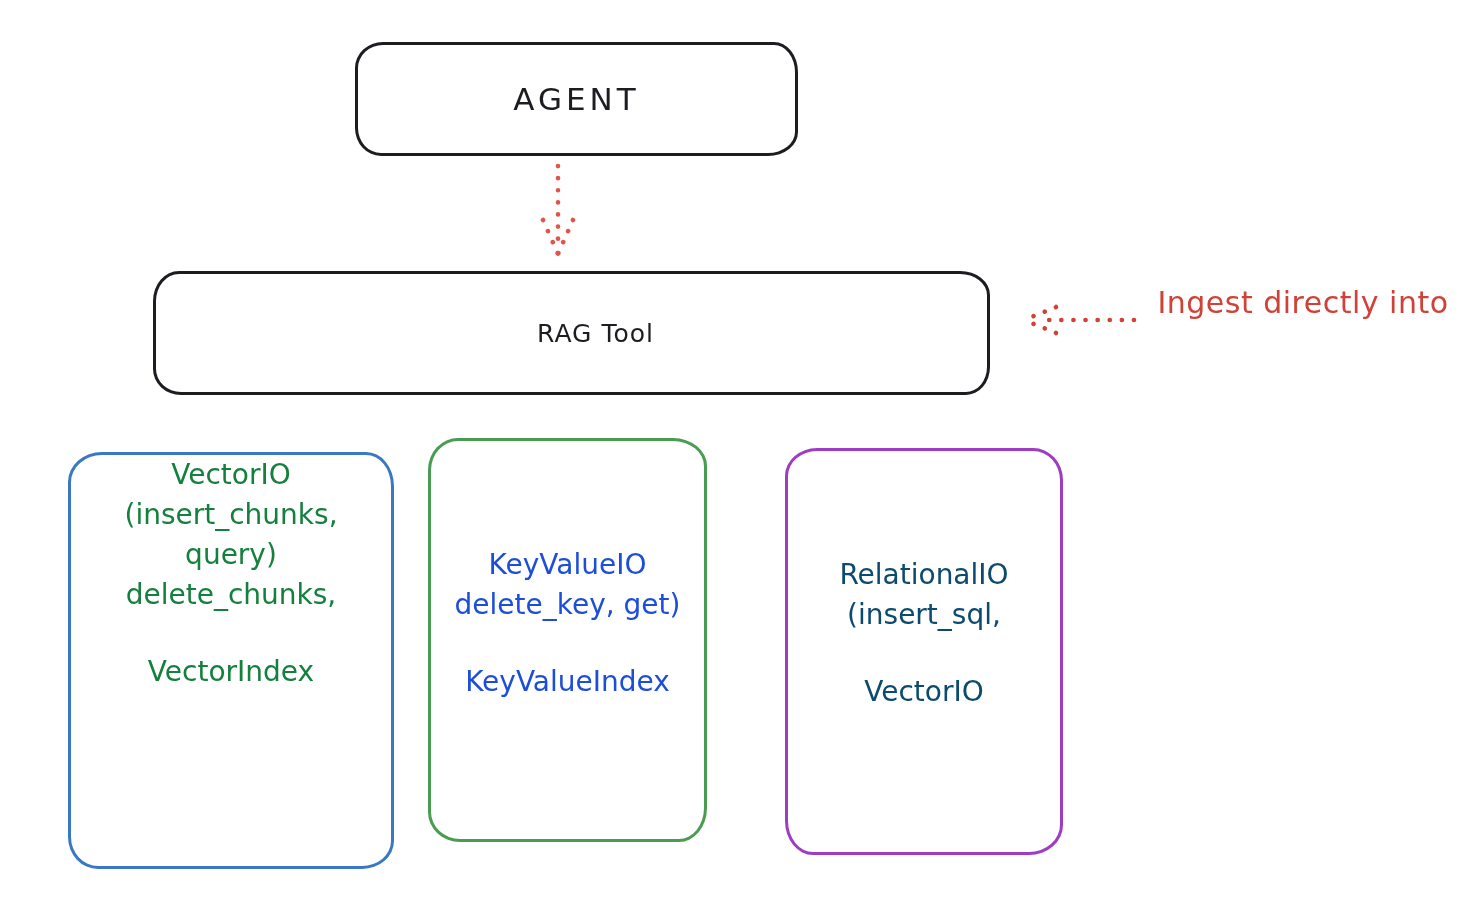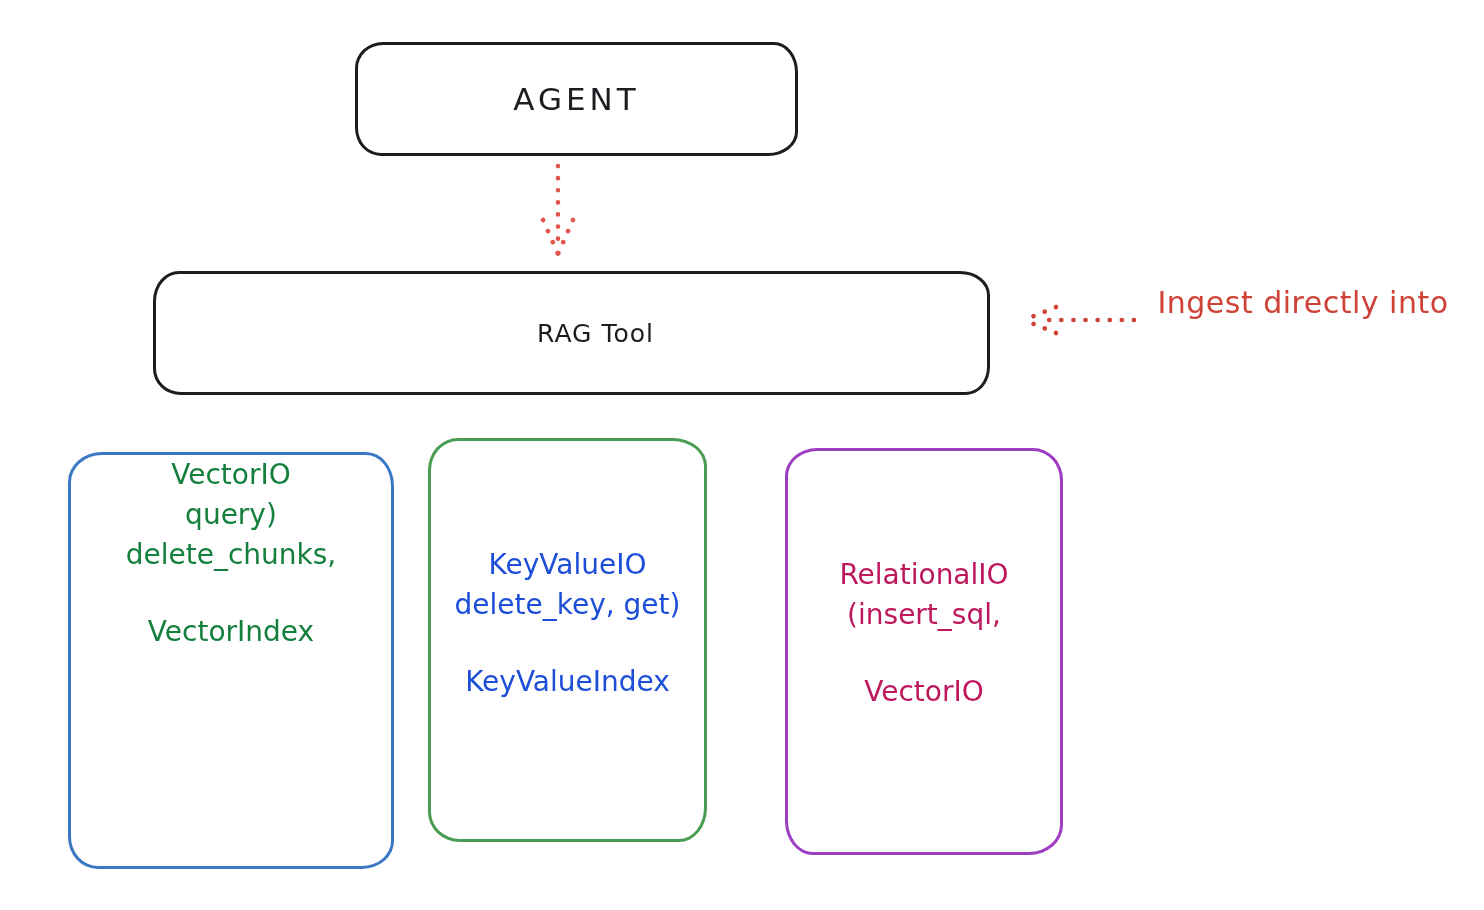--- a/index.html
+++ b/index.html
@@ -60,21 +60,21 @@
     border-radius: 34px 28px 32px 30px / 30px 34px 28px 32px;
   }
   .store-green {
     left: 428px; top: 438px; width: 279px; height: 404px;
     border-color: #4a9c52; color: #1d4ed8;
     border-radius: 30px 34px 28px 32px / 32px 28px 34px 30px;
     padding-top: 104px;
   }
   .store-purple {
     left: 785px; top: 448px; width: 278px; height: 407px;
-    border-color: #9d3dc3; color: #be185d;
+    border-color: #9d3dc3; color: #0c4a6e;
     border-radius: 32px 30px 34px 28px / 28px 32px 30px 34px;
     padding-top: 104px;
   }
   .index-label {
     margin-top: 37px;
   }
   .arrow-svg {
     position: absolute;
   }
   .arrow-down-svg {
@@ -122,20 +122,21 @@
       <path d="M44 33 L12 20"></path>
     </g>
   </svg>
 
   <div class="annotation">
     <div>Ingest directly into</div>
   </div>
 
   <div class="node store-box store-blue">
     <div>VectorIO</div>
+    <div>(insert_chunks,</div>
     <div>query)</div>
     <div>delete_chunks,</div>
     <div class="index-label">VectorIndex</div>
   </div>
 
   <div class="node store-box store-green">
     <div>KeyValueIO</div>
     <div>delete_key, get)</div>
     <div class="index-label">KeyValueIndex</div>
   </div>

